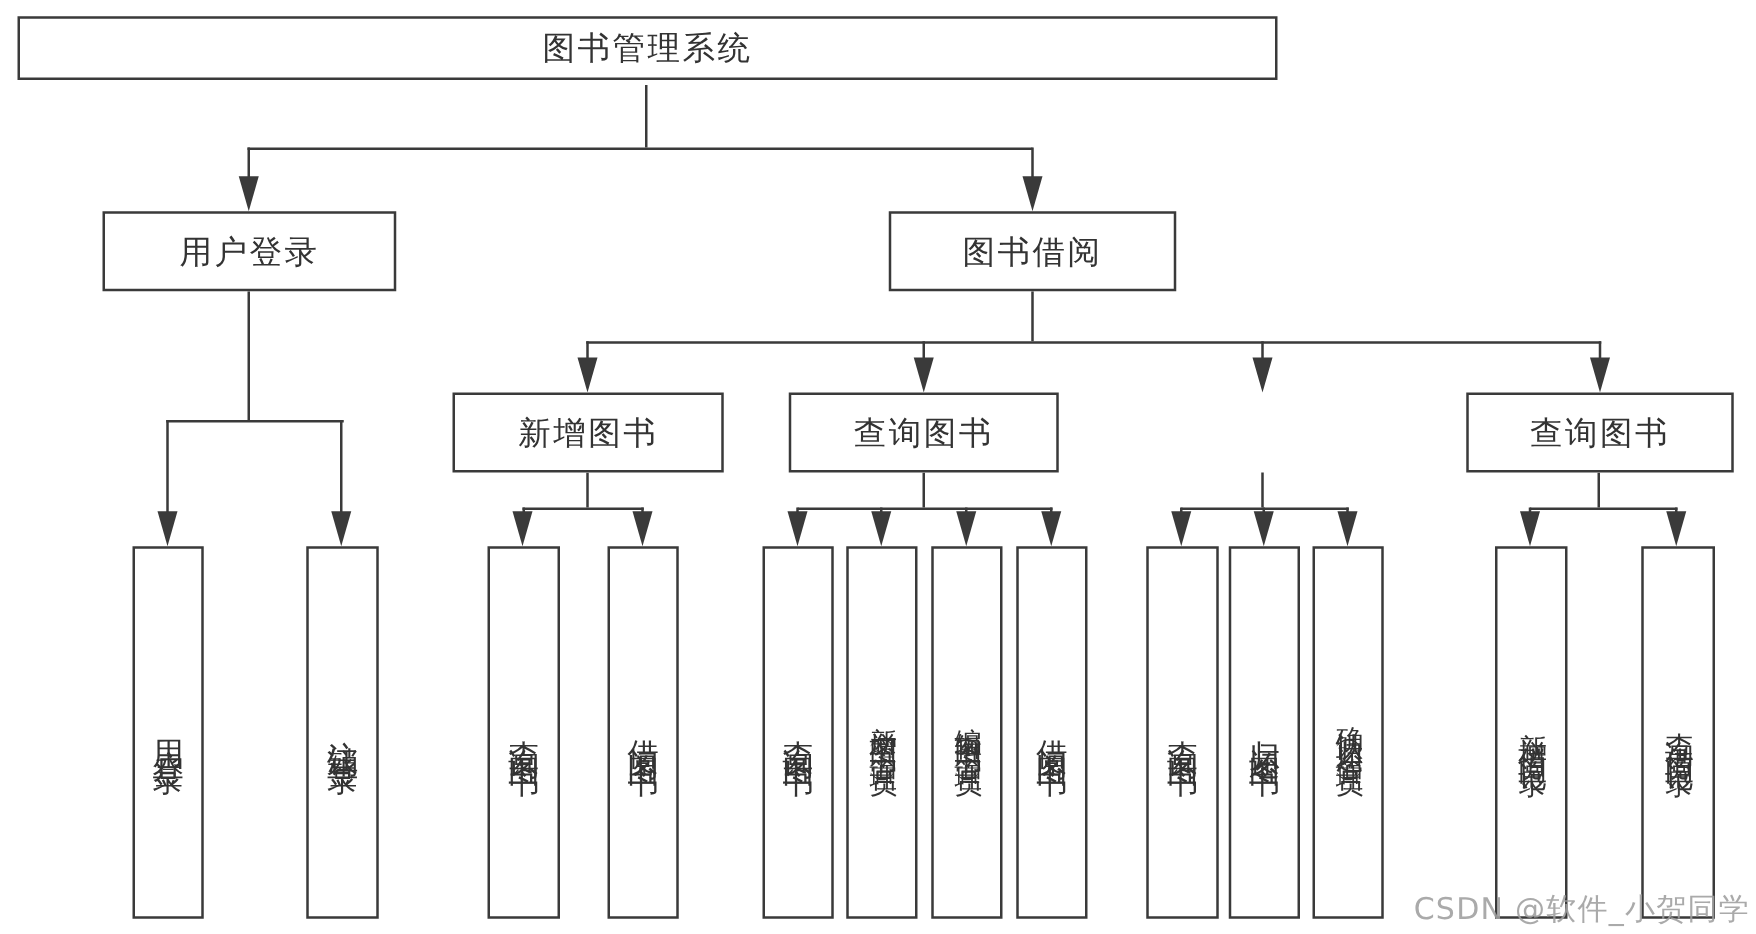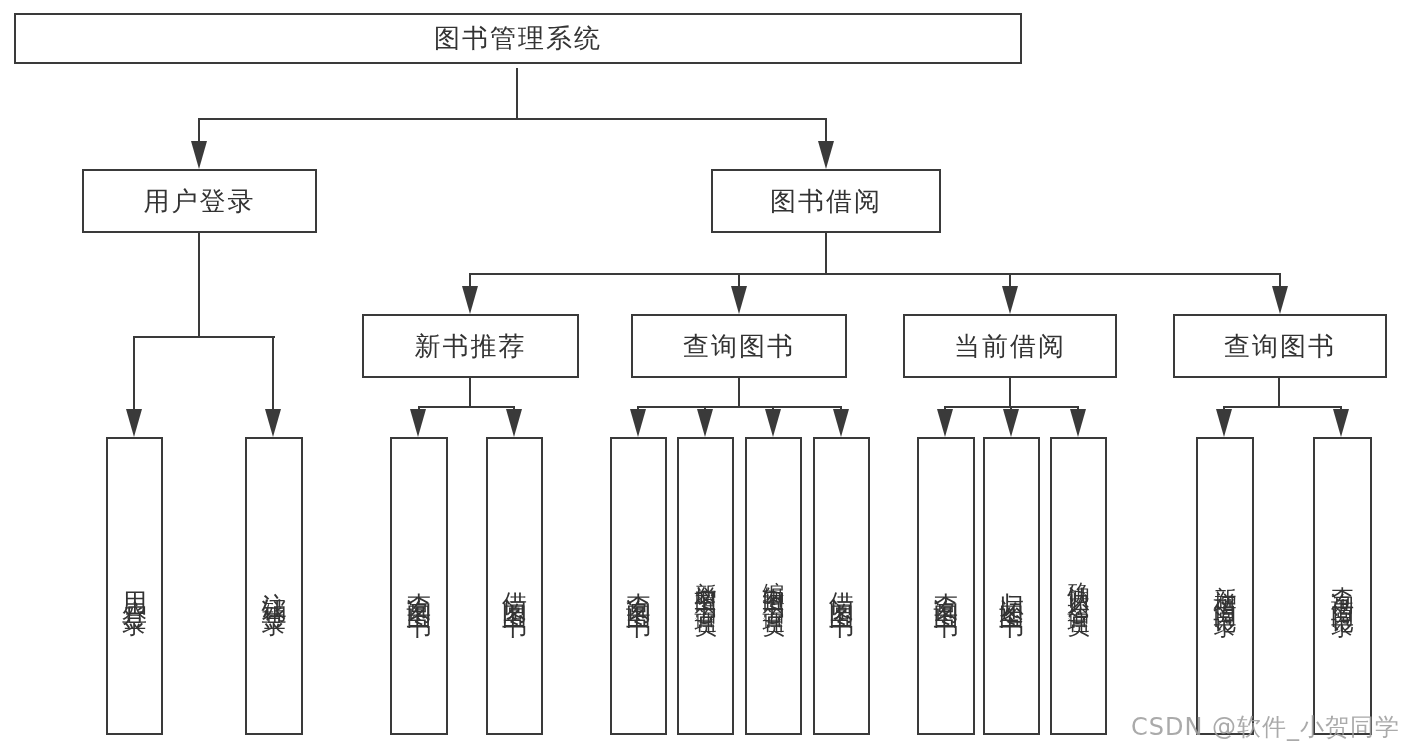--- a/index.html
+++ b/index.html
@@ -76,27 +76,24 @@
   <div class="vline" style="left:469px;  top:273px; height:15px;"></div>
   <div class="arrow" style="left:462px;  top:286px;"></div>
   <div class="vline" style="left:738px;  top:273px; height:15px;"></div>
   <div class="arrow" style="left:731px;  top:286px;"></div>
   <div class="vline" style="left:1009px; top:273px; height:15px;"></div>
   <div class="arrow" style="left:1002px; top:286px;"></div>
   <div class="vline" style="left:1279px; top:273px; height:15px;"></div>
   <div class="arrow" style="left:1272px; top:286px;"></div>
 
   <div class="box" style="left:362px; top:314px; width:217px; height:64px;">
-    <span>新书推荐</span>
+    <span>新增图书</span>
   </div>
   <div class="box" style="left:631px; top:314px; width:216px; height:64px;">
     <span>查询图书</span>
-  </div>
-  <div class="box" style="left:903px; top:314px; width:214px; height:64px;">
-    <span>当前借阅</span>
   </div>
   <div class="box" style="left:1173px; top:314px; width:214px; height:64px;">
     <span>查询图书</span>
   </div>
 
   <div class="vline" style="left:469px; top:378px; height:28px;"></div>
   <div class="hline" style="left:418px; top:406px; width:97px;"></div>
   <div class="vline" style="left:418px; top:406px; height:5px;"></div>
   <div class="arrow" style="left:410px; top:409px;"></div>
   <div class="vline" style="left:513px; top:406px; height:5px;"></div>

